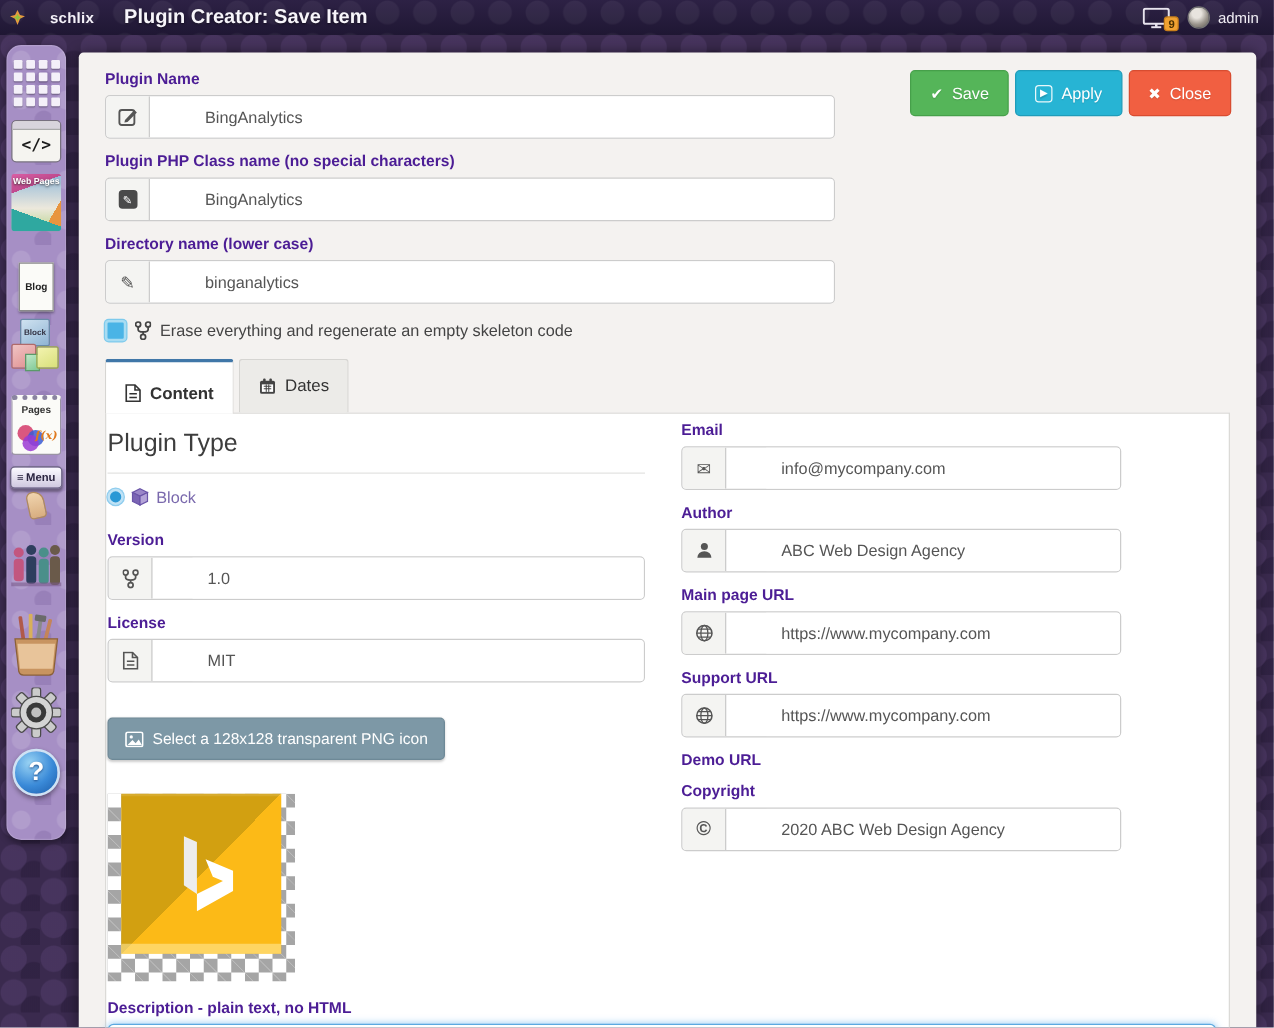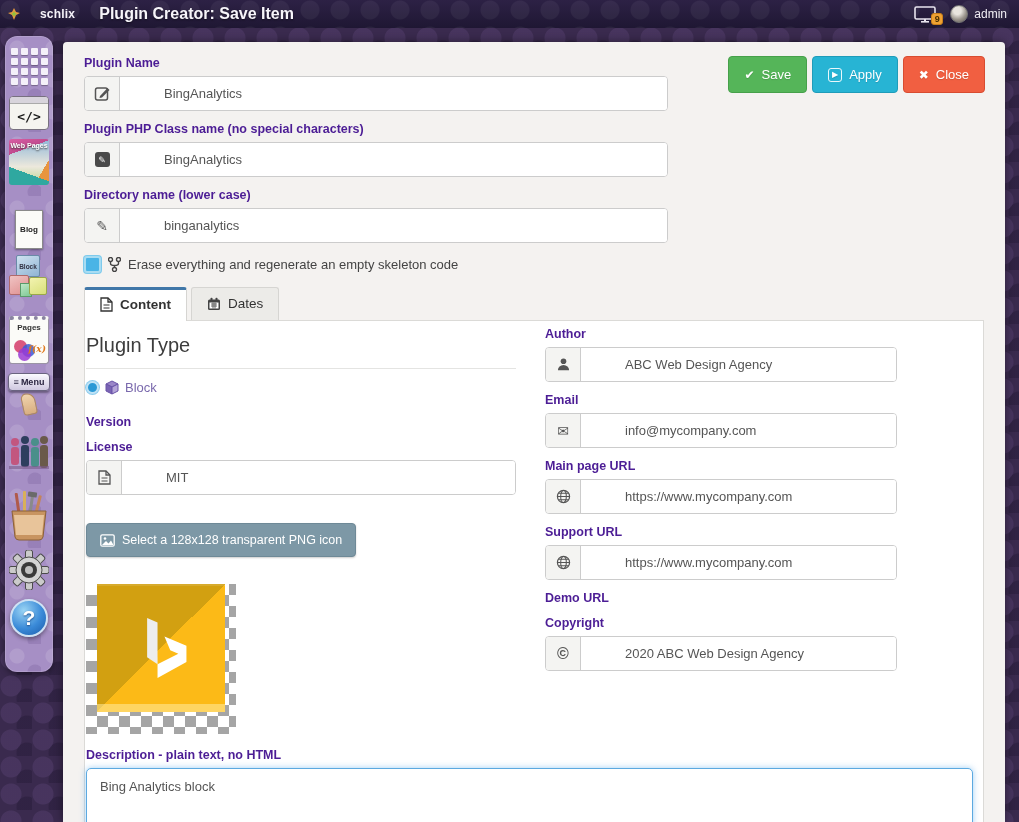--- a/index.html
+++ b/index.html
@@ -125,21 +125,21 @@
   
   .check-row{ display:flex; align-items:center; gap:7px; margin:13px 0 12px; cursor:default;}
   .checkbox{ width:17px; height:17px; border-radius:3px; background:#4ab4e6; border:2px solid #a8dcf2;
     box-shadow:0 0 0 1px #7ecaec; cursor:pointer; position:relative;}
   .check-row .fork{ color:#444;}
   .check-label{ font-size:13px; color:#444;}
   
   .tabs{ display:flex; gap:4px; margin-top:14px; position:relative; z-index:2;}
   .tab{ padding:8px 15px 9px; font-size:13.5px; color:#333; background:#ecebe8; border:1px solid #d6d5d2;
     border-bottom:none; border-radius:3px 3px 0 0; display:flex; align-items:center; gap:7px; cursor:pointer;}
-  .tab.active{ background:#fff; border-top:3px solid #4077a8; font-weight:bold; padding-top:6px; margin-bottom:-1px;}
+  .tab.active{ background:#fff; border-top:3px solid #4077a8; font-weight:bold; padding-top:17px; margin-bottom:-1px;}
   .pane{ background:#fff; border:1px solid #dbdad7; min-height:478px; padding:6px 10px 0 1px; position:relative; z-index:1;}
   .cols{ display:flex; gap:29px;}
   .col-left{ width:430px; flex-shrink:0;}
   .col-right{ width:352px; flex-shrink:0;}
   .section-h{ font-size:20px; font-weight:400; color:#3d3d3d; border-bottom:1px solid #e4e4e2; padding:7px 0 11px; margin-bottom:11px;}
   .radio-row{ display:flex; align-items:center; gap:6px; margin:4px 0 20px; cursor:pointer;}
   .radio{ width:13px; height:13px; border-radius:50%; background:#2a98d5; border:2px solid #bfe2f5; box-shadow:0 0 0 1px #8fcdee;}
   .block-text{ font-size:13px; color:#7a69ad;}
   .upload-btn{ margin:17px 0 16px; background:#7d98a6; border:1px solid #6e8997; color:#fff; font-size:12.5px;
     padding:9px 13px; border-radius:4px; display:inline-flex; align-items:center; gap:7px; cursor:pointer;
@@ -400,20 +400,31 @@
               <polygon points="7,1 13,4 7,7 1,4" fill="#9a86c8" stroke="#6a54a8" stroke-width="1"></polygon>
               <polygon points="1,4 7,7 7,14 1,11" fill="#7a64b4" stroke="#6a54a8" stroke-width="1"></polygon>
               <polygon points="13,4 7,7 7,14 13,11" fill="#b4a4d8" stroke="#6a54a8" stroke-width="1"></polygon>
             </svg>
           </span>
           <span class="block-text">Block</span>
         </div>
 
         <div class="field">
           <label class="field-label">Version</label>
+          <div class="igroup">
+            <span class="addon">
+              <svg width="13" height="16" viewBox="0 0 13 15">
+                <circle cx="2.5" cy="2.5" r="2" fill="none" stroke="#555" stroke-width="1.4"></circle>
+                <circle cx="10.5" cy="2.5" r="2" fill="none" stroke="#555" stroke-width="1.4"></circle>
+                <circle cx="6.5" cy="12.5" r="2" fill="none" stroke="#555" stroke-width="1.4"></circle>
+                <path d="M2.5,4.5 v2 q0,2 4,2 q4,0 4,-2 v-2 M6.5,8.5 v2" fill="none" stroke="#555" stroke-width="1.4"></path>
+              </svg>
+            </span>
+            <input type="text" value="1.0" style="">
+          </div>
         </div>
 
         <div class="field">
           <label class="field-label">License</label>
           <div class="igroup">
             <span class="addon">
               <svg width="13" height="15" viewBox="0 0 13 15">
                 <path d="M1,1 h7 l4,4 v9 h-11 Z" fill="none" stroke="#555" stroke-width="1.3"></path>
                 <path d="M8,1 v4 h4" fill="none" stroke="#555" stroke-width="1.3"></path>
                 <path d="M3.5,8 h6 M3.5,11 h6" stroke="#555" stroke-width="1.2"></path>
@@ -439,37 +450,37 @@
             <svg width="74" height="74" viewBox="0 0 64 64">
               <polygon points="20,6 29,10 29,46 20,40" fill="#ededed"></polygon>
               <polygon points="29,46 29,58 54,44 54,30 35,22 40,34 47,37" fill="#ffffff"></polygon>
             </svg>
           </div>
         </div>
       </div>
 
       <div class="col-right">
         <div class="field">
+          <label class="field-label">Email</label>
+          <div class="igroup">
+            <span class="addon glyph">✉</span>
+            <input type="text" value="info@mycompany.com" style="">
+          </div>
+        </div>
+
+        <div class="field">
           <label class="field-label">Author</label>
           <div class="igroup">
             <span class="addon">
               <svg width="15" height="15" viewBox="0 0 16 16">
                 <circle cx="8" cy="4.5" r="3" fill="#555"></circle>
                 <path d="M2,14 a6,5.5 0 0 1 12,0 Z" fill="#555"></path>
               </svg>
             </span>
             <input type="text" value="ABC Web Design Agency" style="">
-          </div>
-        </div>
-
-        <div class="field">
-          <label class="field-label">Email</label>
-          <div class="igroup">
-            <span class="addon glyph">✉</span>
-            <input type="text" value="info@mycompany.com" style="">
           </div>
         </div>
 
         <div class="field">
           <label class="field-label">Main page URL</label>
           <div class="igroup">
             <span class="addon">
               <svg width="15" height="15" viewBox="0 0 16 16">
                 <circle cx="8" cy="8" r="6.5" fill="none" stroke="#555" stroke-width="1.3"></circle>
                 <ellipse cx="8" cy="8" rx="3" ry="6.5" fill="none" stroke="#555" stroke-width="1.1"></ellipse>

